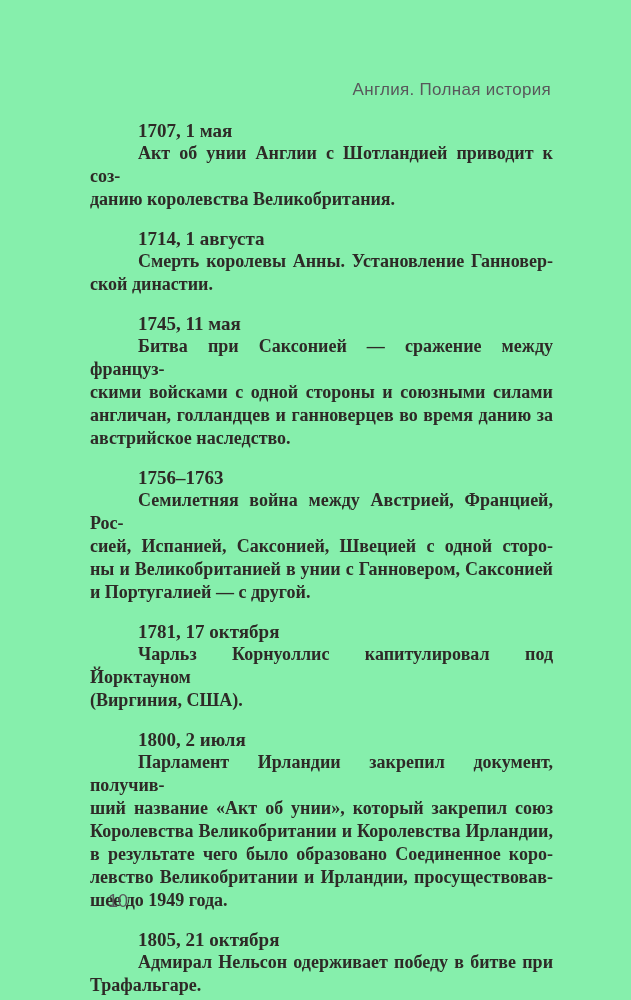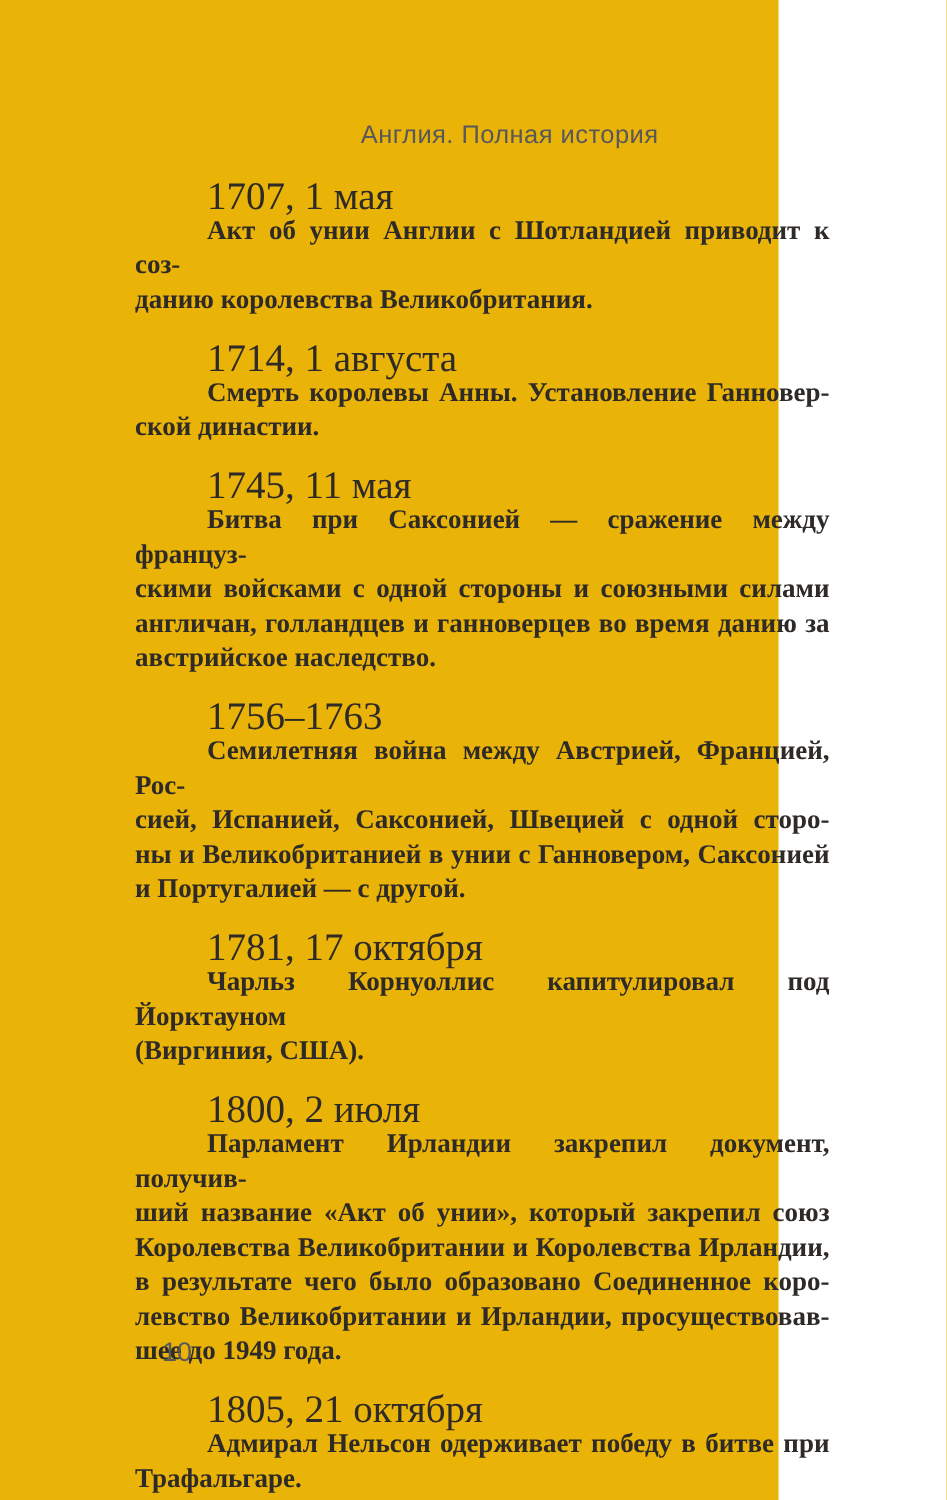--- a/index.html
+++ b/index.html
@@ -8,22 +8,22 @@
   }
   html,body{margin:0;padding:0;}
   body{
     width:631px;height:1000px;
     background:#ffffff;
     font-family:"Liberation Serif", serif;
     overflow:hidden;
   }
   .page{
     position:relative;
-    width:519px;height:1000px;
-    background:#eab308;
+    width:631px;height:1000px;
+    background:#86efac;
   }
   
   .running-head{
     position:absolute;
     top:80px;right:80px;
     font-family:"Liberation Sans", sans-serif;
     font-size:17px;
     letter-spacing:0.3px;
     color:var(--muted);
     white-space:nowrap;
@@ -33,22 +33,22 @@
     position:absolute;
     left:90px;top:119px;
     width:463px;
     color:var(--ink);
     font-size:18px;
     line-height:23px;
   }
   .entry + .entry{margin-top:16px;}
   .entry .date{
     margin:0 0 0 48px;
-    font-size:26px;
-    font-weight:normal;
+    font-size:19px;
+    font-weight:bold;
     line-height:23px;
     color:var(--ink);
   }
   .entry .body{margin:0;}
   .tl{
     text-align:justify;
     text-align-last:justify;
     font-weight:bold;
   }
   .tl.first{text-indent:48px;}

